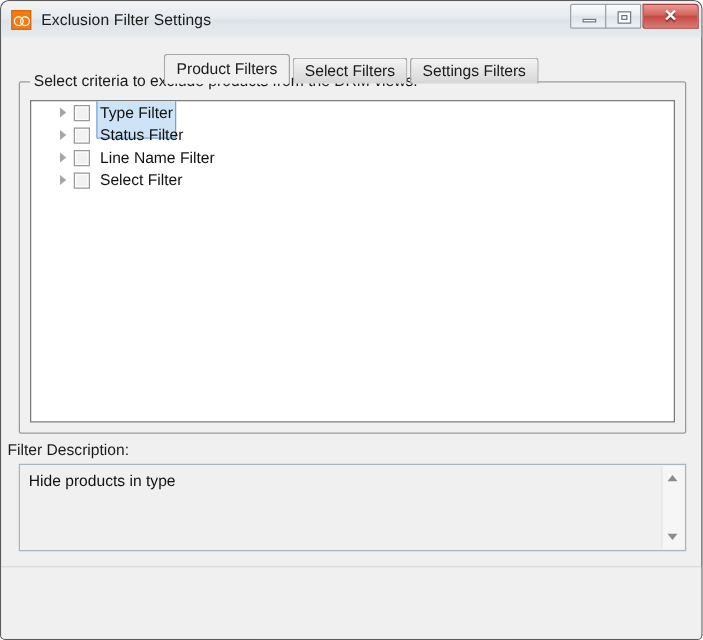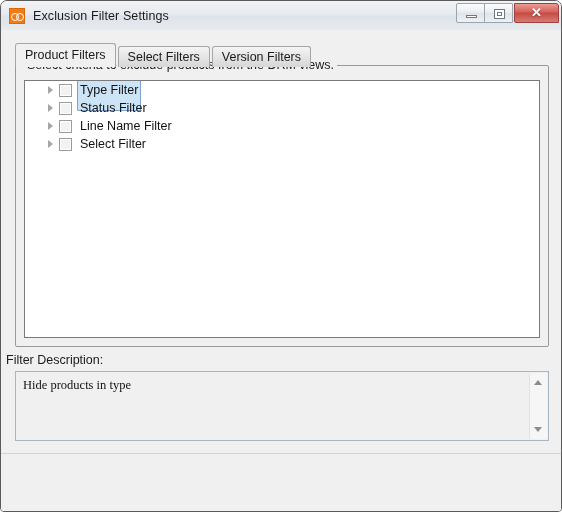--- a/index.html
+++ b/index.html
@@ -139,20 +139,21 @@
     left: 14px;
     top: 42px;
     width: 534px;
   }
   .tabstrip {
     display: flex;
     align-items: flex-end;
     height: 24px;
     position: relative;
     z-index: 2;
+    justify-content: center;
   }
   .tab {
     height: 21px;
     line-height: 21px;
     padding: 0 9px;
     box-sizing: border-box;
     border: 1px solid #a6a6a6;
     border-bottom: none;
     border-radius: 3px 3px 0 0;
     font-size: 12.5px;
@@ -261,21 +262,20 @@
   .desc-box {
     position: absolute;
     left: 14px;
     top: 370px;
     width: 534px;
     height: 70px;
     box-sizing: border-box;
     border: 1px solid #a8b6c2;
     background: #f0f0f0;
     overflow: hidden;
-    font-family: Liberation Serif, serif;
   }
   .desc-text {
     position: absolute;
     left: 7px;
     top: 6px;
     font-size: 12.5px;
     color: #121212;
     white-space: nowrap;
   }
   .desc-scroll {
@@ -352,21 +352,21 @@
         <div class="win-btn close">
           <span class="glyph-close">✕</span>
         </div>
       </div>
     </div>
 
     <div class="tabfolder">
       <div class="tabstrip">
         <div class="tab selected">Product Filters</div>
         <div class="tab">Select Filters</div>
-        <div class="tab">Version Filters</div>
+        <div class="tab">Settings Filters</div>
       </div>
     </div>
 
     <div class="groupbox">
       <div class="groupbox-title">Select criteria to exclude products from the DRM views.</div>
       <div class="tree">
 
         <div class="tree-item selected">
           <span class="twisty"></span>
           <span class="tree-check"></span>

